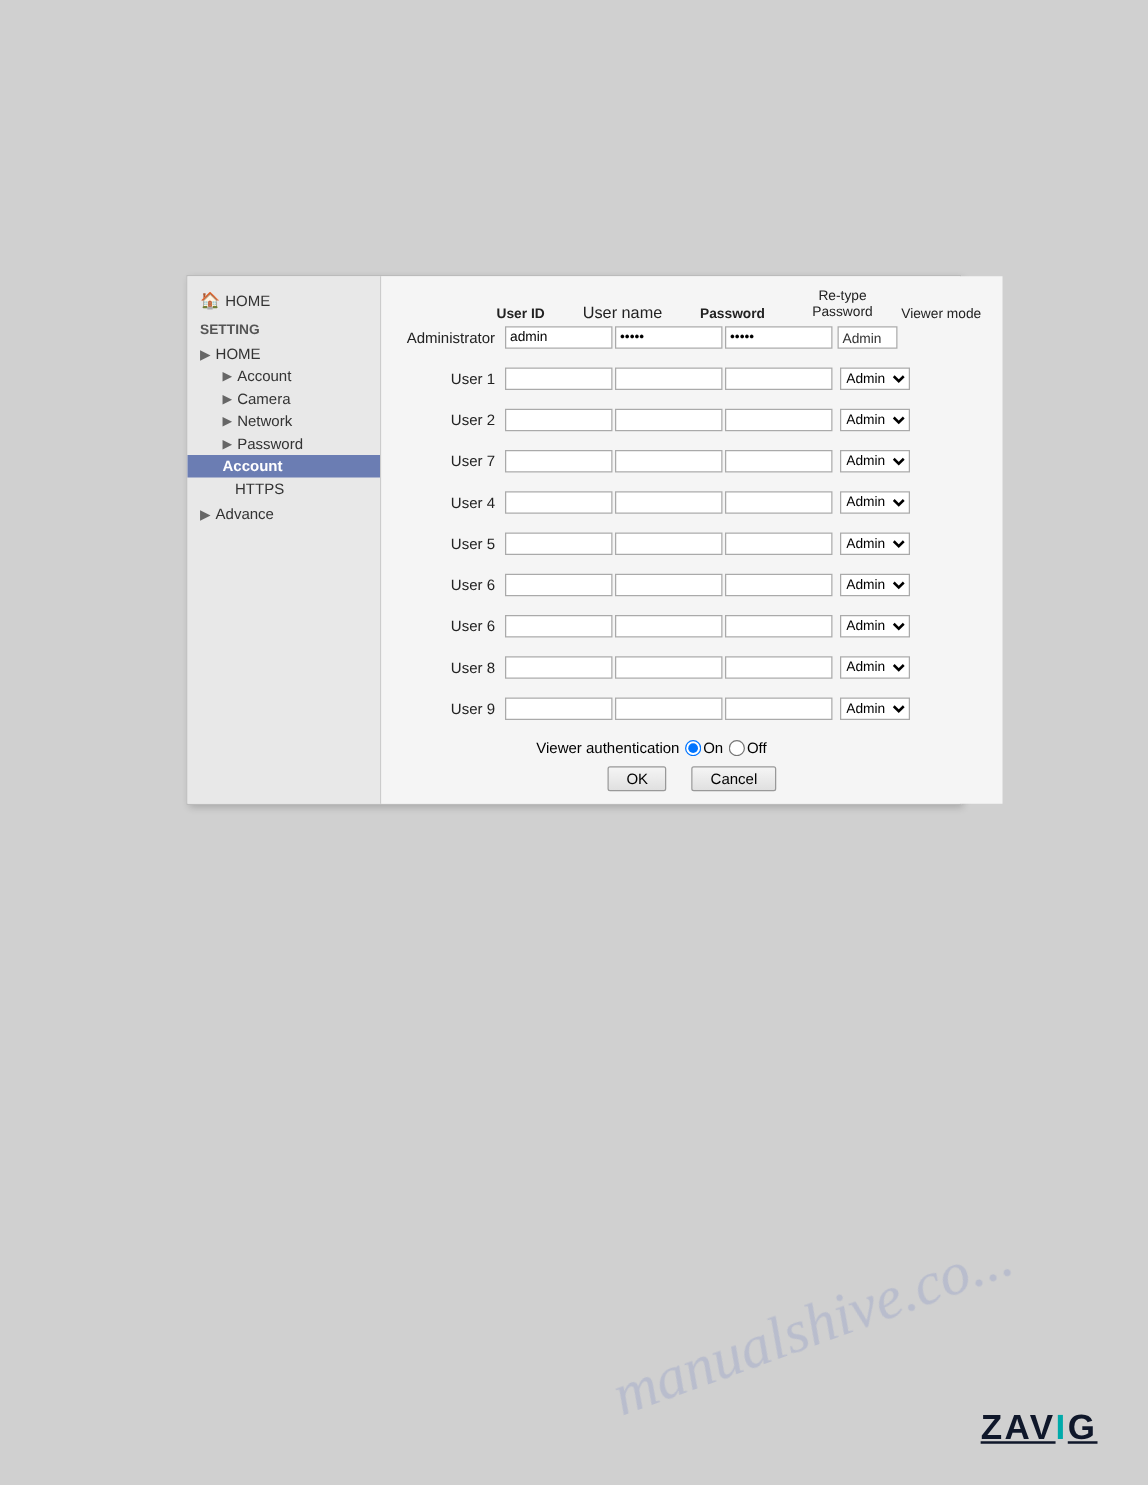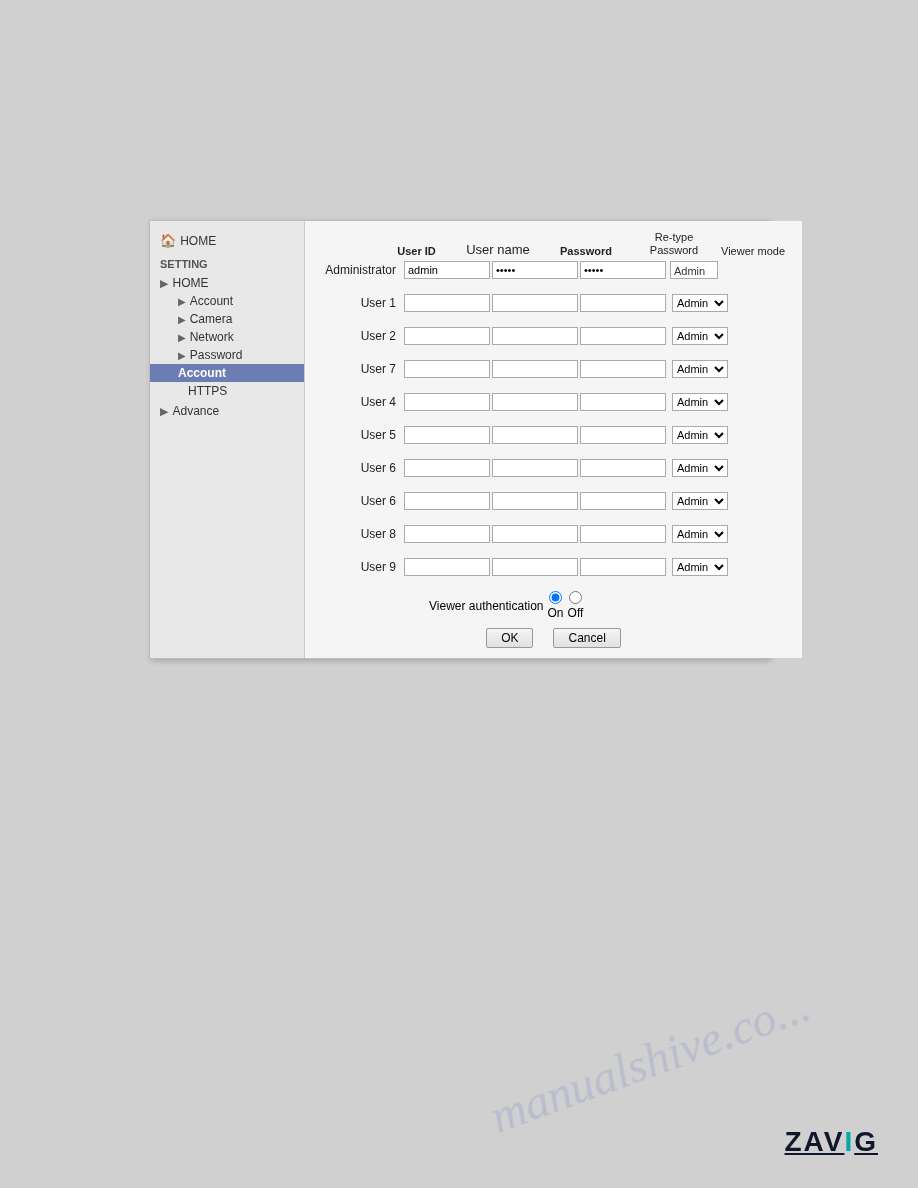--- a/index.html
+++ b/index.html
@@ -227,21 +227,20 @@
       display: flex;
       align-items: center;
       gap: 4px;
     }
 
     .radio-option {
       display: flex;
       align-items: center;
       gap: 2px;
       font-size: 12px;
-      flex-direction: column;
     }
 
     .btn-row {
       display: flex;
       justify-content: center;
       gap: 20px;
       margin-top: 8px;
     }
 
     .btn {

